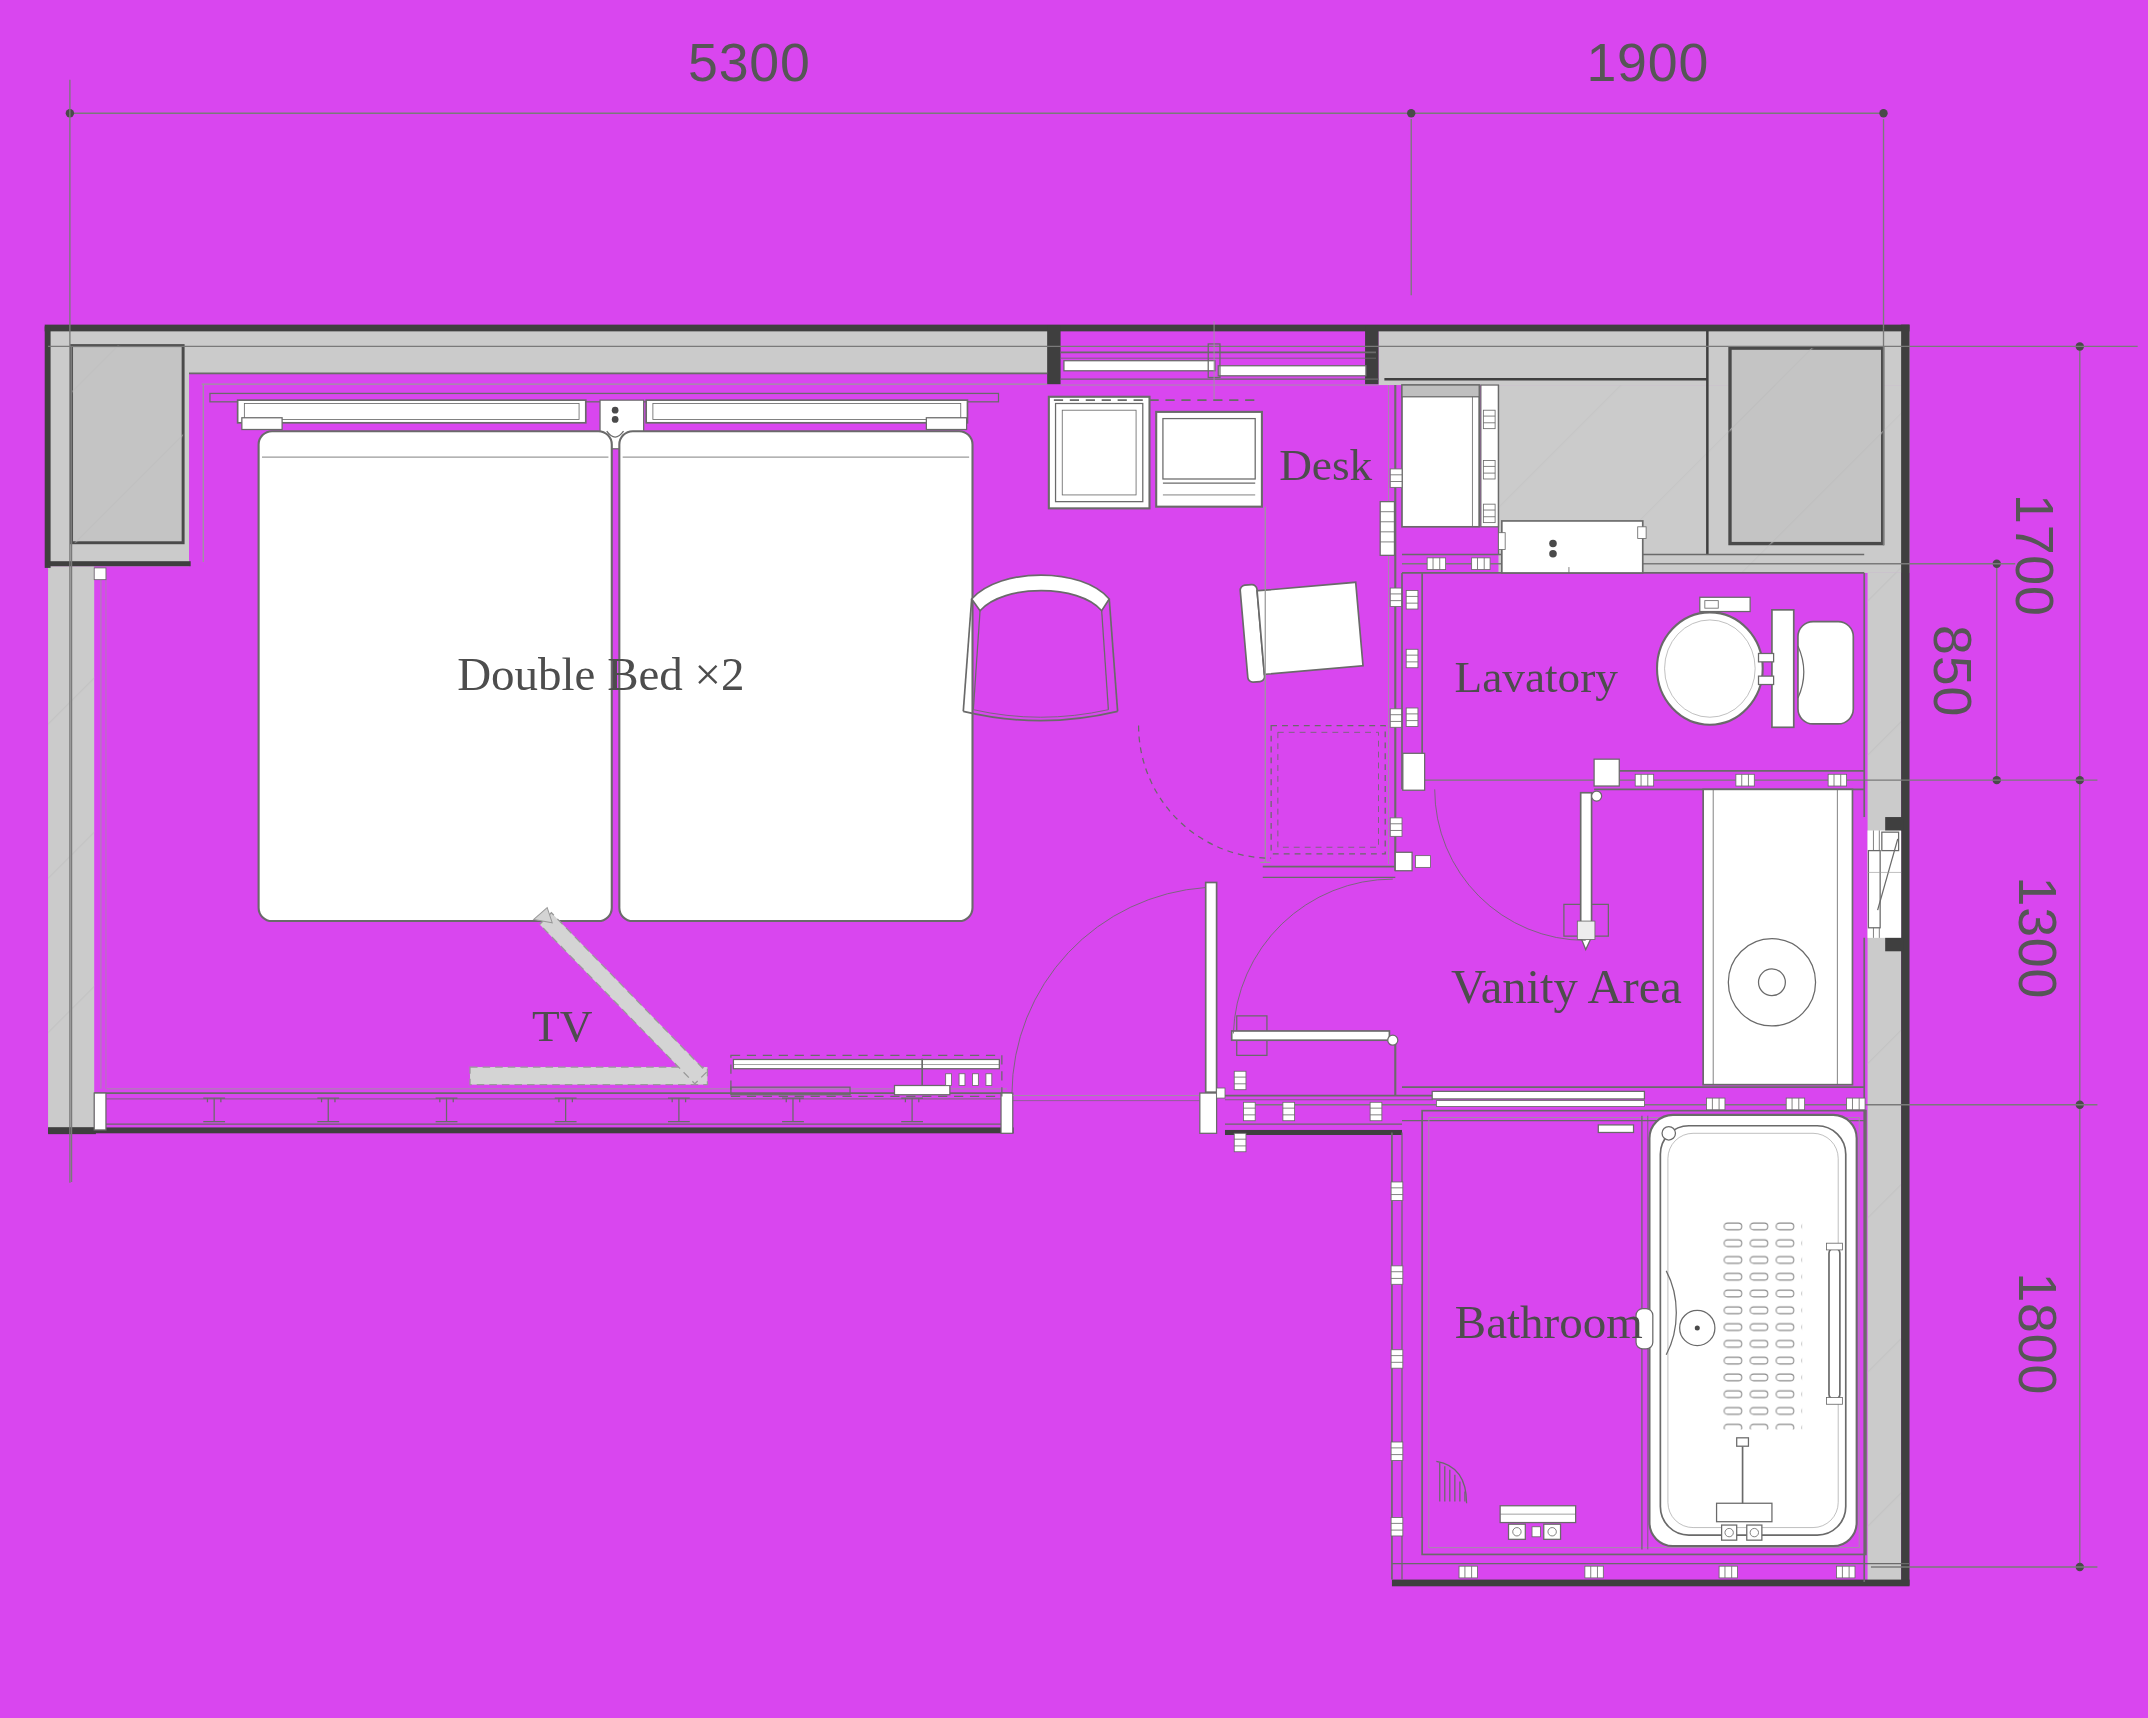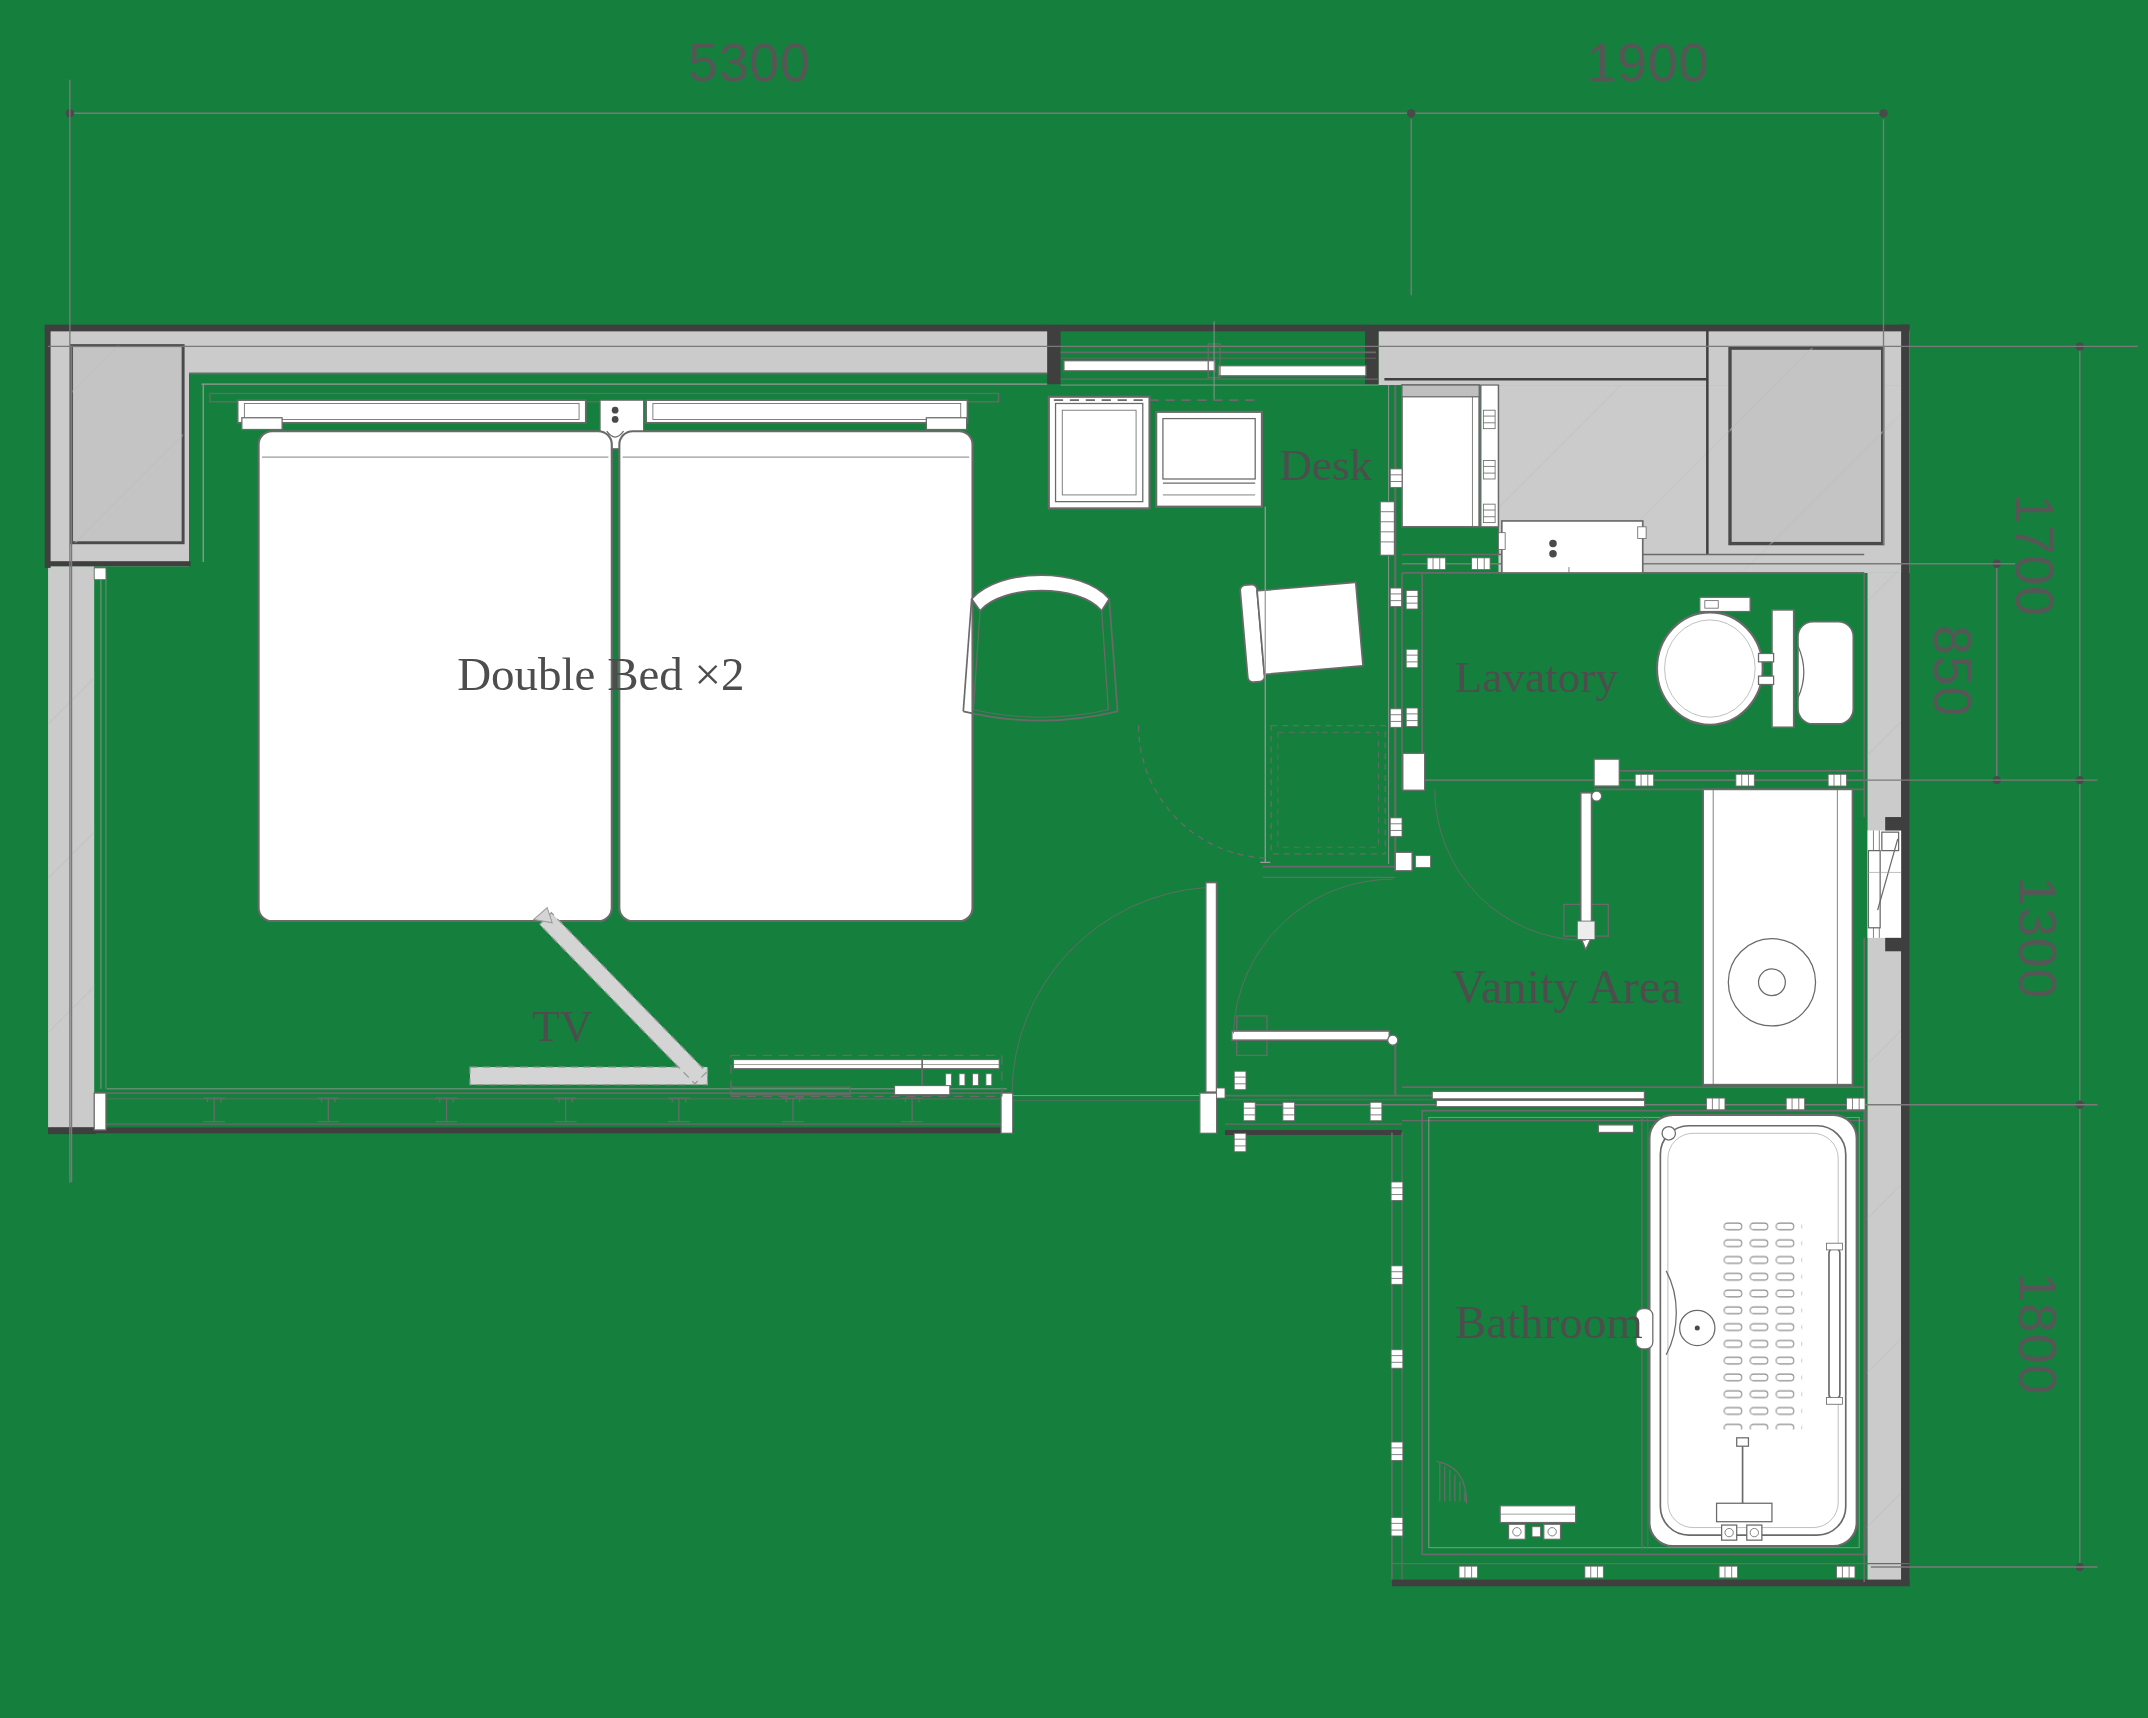--- a/index.html
+++ b/index.html
@@ -1,16 +1,16 @@
 <!DOCTYPE html>
 <html style="font-size:13.4px"><head>
 <meta charset="utf-8">
 <style>
   html,body{margin:0;padding:0;background:#ffffff;}
-  .stage{position:relative;width:2148px;height:1718px;background:#15803d;overflow:hidden;}
+  .stage{position:relative;width:2148px;height:1718px;background:#d946ef;overflow:hidden;}
   svg{display:block;width:100%;height:100%;}
   
   .ln{stroke:#6a6a6a;fill:none;stroke-linecap:butt;}
   .t75{stroke-width:.75}.t1{stroke-width:1}.t15{stroke-width:1.5}.t2{stroke-width:2}.t25{stroke-width:2.5}.t3{stroke-width:3}
   .soft{stroke:#9a9a9a}
   .dark{stroke:#3f3f3f}
   .fillDark{fill:#3f3f3f;stroke:none}
   .wall{fill:#cbcbcb;stroke:none}
   .wall2{fill:#c4c4c4}
   .white{fill:#ffffff}

